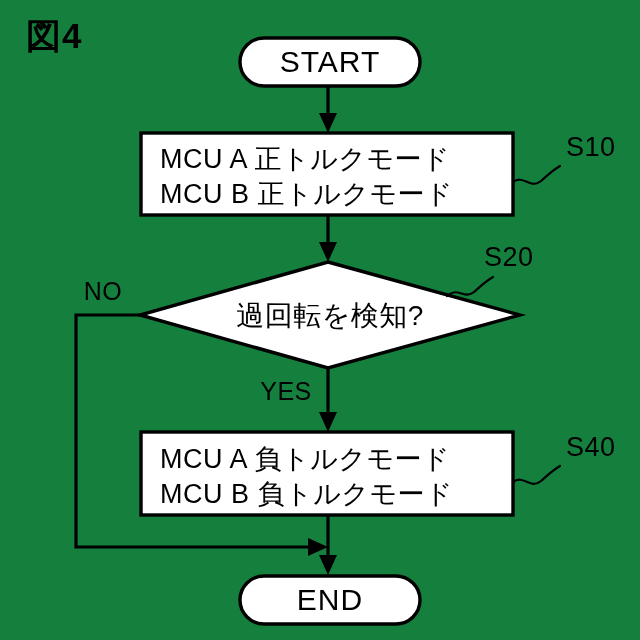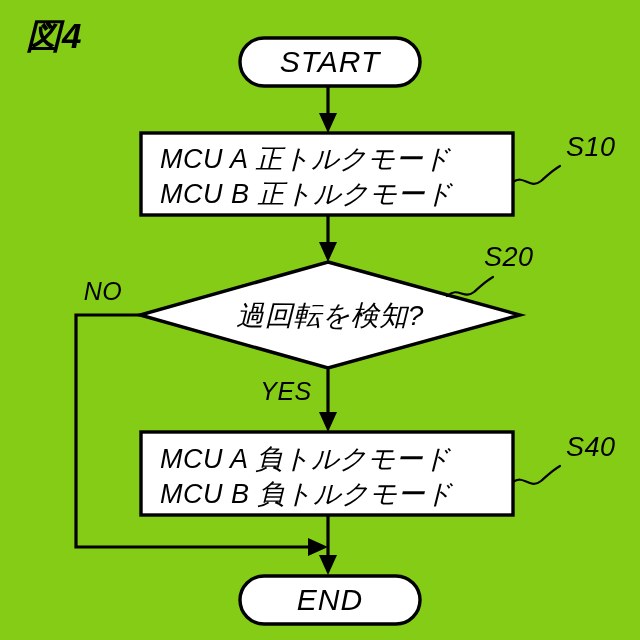--- a/index.html
+++ b/index.html
@@ -10,22 +10,21 @@
   body {
     width: 640px;
     height: 640px;
     font-family: "Liberation Sans", sans-serif;
     overflow: hidden;
   }
   #figure-root {
     position: relative;
     width: 640px;
     height: 640px;
-    background: #84cc16;
-    font-style: italic;
+    background: #15803d;
   }
   svg#flowchart {
     display: block;
     width: 640px;
     height: 640px;
   }
   .shape-outline {
     fill: #ffffff;
     stroke: #000000;
     stroke-width: 3.4;

